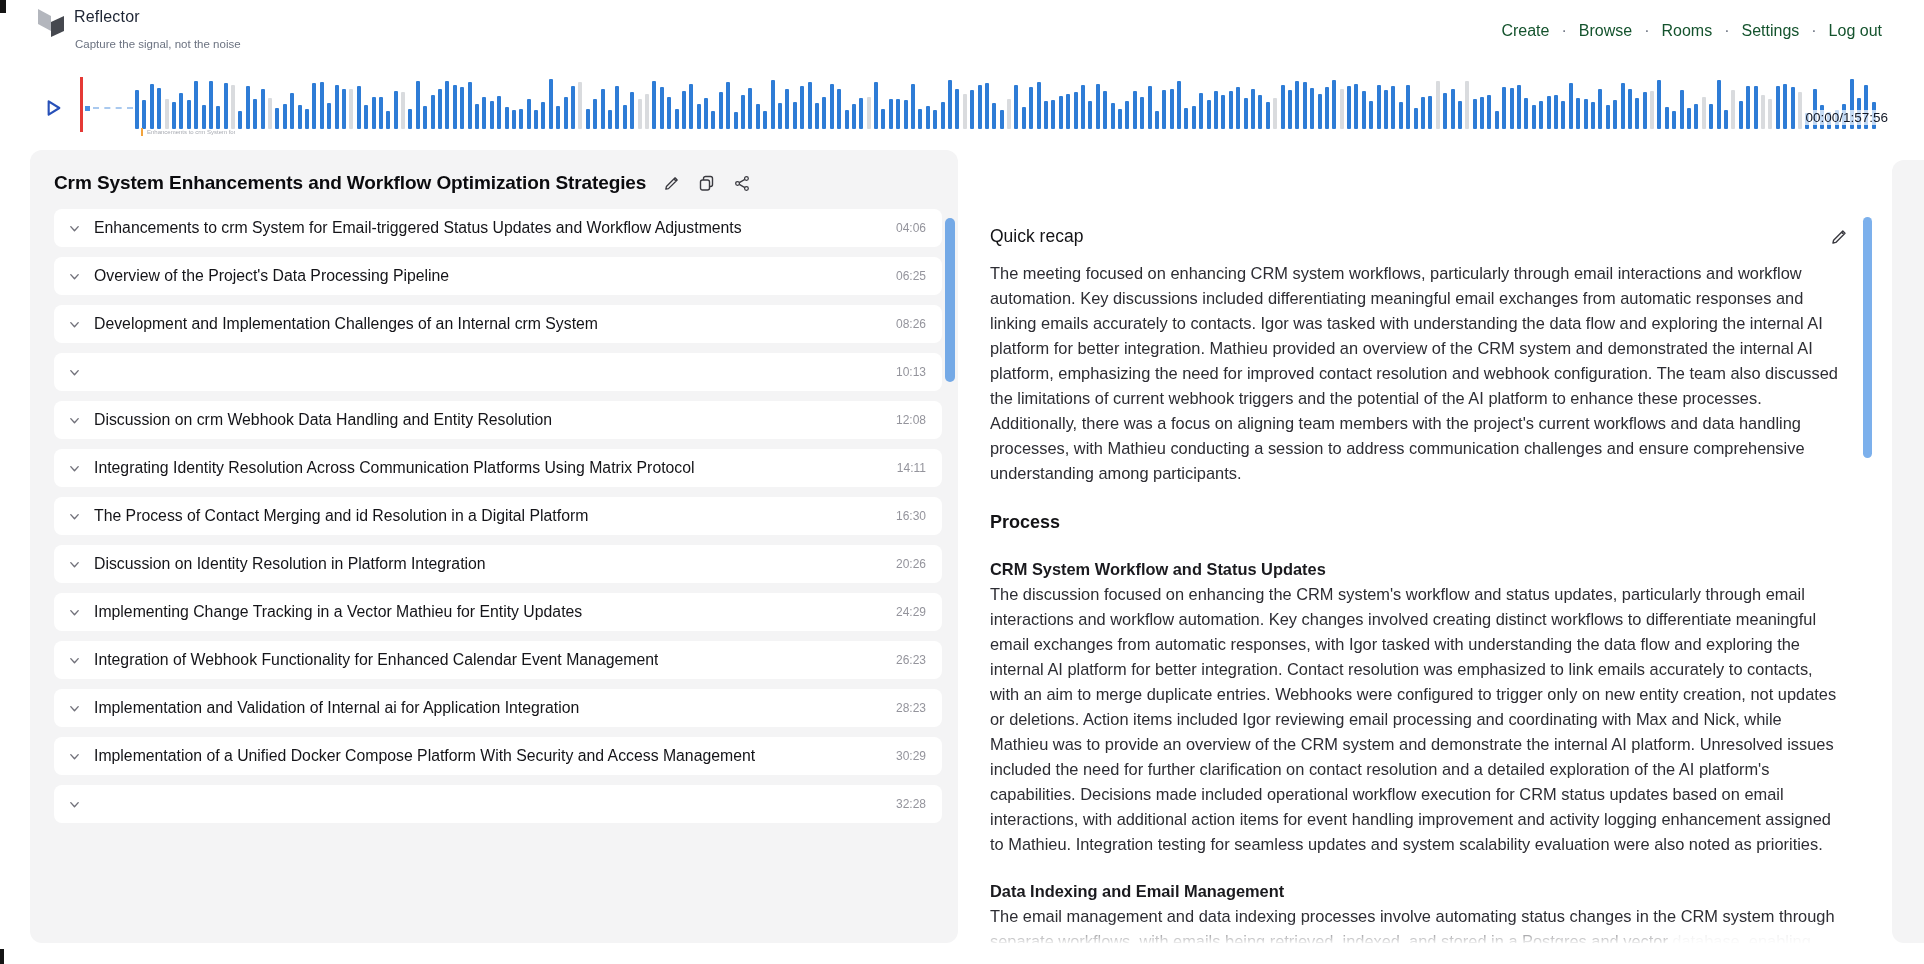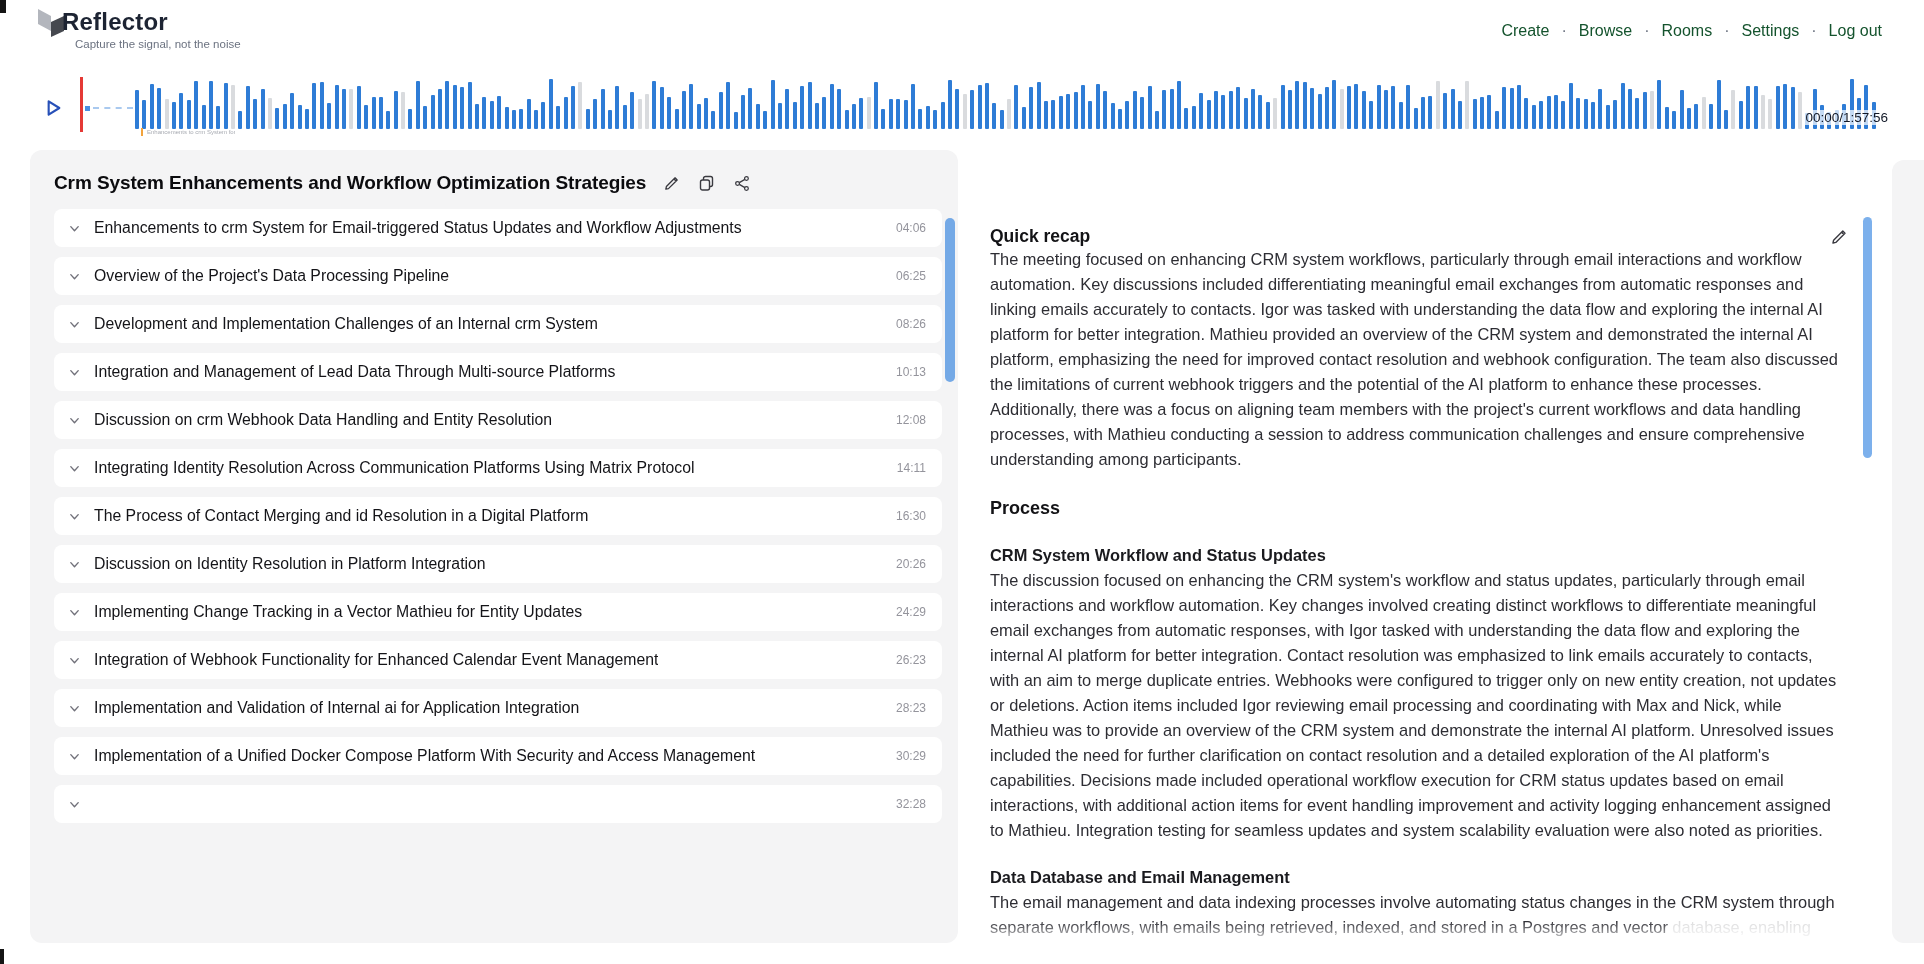--- a/index.html
+++ b/index.html
@@ -7,21 +7,21 @@
   html,body { width:1924px; height:964px; overflow:hidden; background:#ffffff;
     font-family:"Liberation Sans", sans-serif; color:#18181b; }
 
   
   .corner-mark-top { position:absolute; left:0; top:0; width:6px; height:13px; background:#141414; }
   .corner-mark-bottom { position:absolute; left:0; top:949px; width:4px; height:15px; background:#141414; }
 
   
   .header { position:absolute; left:0; top:0; width:100%; height:56px; }
   .logo { position:absolute; left:36px; top:7px; width:30px; height:38px; }
-  .brand { position:absolute; left:62px; top:8px; font-size:24px; font-weight:700;
+  .brand { position:absolute; left:74px; top:8px; font-size:16px; font-weight:400;
     color:#1d2433; letter-spacing:.2px; }
   .tagline { position:absolute; left:75px; top:38px; font-size:11.5px; color:#6b7280; }
   .nav { position:absolute; right:42px; top:22px; font-size:16px; color:#3f3f46;
     display:flex; align-items:center; gap:12px; }
   .nav-link { cursor:pointer; color:#14532d; }
   .nav-sep { color:#6b7280; }
   .nav-sep::after { content:""; }
 
   
   .play-btn { position:absolute; left:44px; top:98px; width:20px; height:20px; cursor:pointer; }
@@ -52,21 +52,21 @@
   .row-title { font-size:15.8px; color:#141418; white-space:nowrap; overflow:hidden; }
   .row-time { margin-left:auto; font-size:12px; color:#94949c; padding-left:14px; }
   .chapters-scrollbar { position:absolute; right:3px; top:68px; width:10px; height:164px;
     border-radius:6px; background:#74a9e6; cursor:grab; }
 
   
   .summary-panel { position:absolute; left:975px; top:150px; width:913px; height:793px;
     padding:76px 46px 0 15px; overflow:hidden; background:#ffffff; }
   .summary-panel::after { content:""; position:absolute; left:0; right:0; bottom:0; height:22px;
     background:linear-gradient(to bottom, rgba(255,255,255,0), rgba(255,255,255,.92)); pointer-events:none; }
-  .recap-heading { font-size:17.5px; font-weight:bold; color:#131316; }
+  .recap-heading { font-size:17.5px; font-weight:normal; color:#131316; margin-bottom:14px; }
   .body-text { font-size:16.4px; line-height:25px; color:#2d2d33; margin-bottom:26px; }
   .summary-heading { font-size:18px; font-weight:bold; color:#131316; margin-bottom:24px; }
   .sec { margin-bottom:22px; }
   .sec-heading { font-size:16.4px; line-height:25px; font-weight:bold; color:#1a1a1e; }
   .sec-text { font-size:16.4px; line-height:25px; color:#2d2d33; }
   .sec-faded { font-size:16.4px; line-height:25px; color:#2d2d33; opacity:.16; }
   .recap-edit { position:absolute; top:76px; right:38px; }
   .summary-scrollbar { position:absolute; left:1863px; top:217px; width:9px; height:241px;
     border-radius:5px; background:#7cb0ec; cursor:grab; }
 
@@ -405,21 +405,20 @@
     </span>
     <span class="row-title">Development and Implementation Challenges of an Internal crm System</span>
     <span class="row-time">08:26</span>
   </div>
       <div class="chapter-row">
     <span class="chev">
       <svg width="13" height="13" viewBox="0 0 14 14">
         <polyline points="3,5 7,9.4 11,5" fill="none" stroke="#71717a" stroke-width="1.5" stroke-linecap="round" stroke-linejoin="round"></polyline>
       </svg>
     </span>
-    <span class="row-title">Integration and Management of Lead Data Through Multi-source Platforms</span>
     <span class="row-time">10:13</span>
   </div>
       <div class="chapter-row">
     <span class="chev">
       <svg width="13" height="13" viewBox="0 0 14 14">
         <polyline points="3,5 7,9.4 11,5" fill="none" stroke="#71717a" stroke-width="1.5" stroke-linecap="round" stroke-linejoin="round"></polyline>
       </svg>
     </span>
     <span class="row-title">Discussion on crm Webhook Data Handling and Entity Resolution</span>
     <span class="row-time">12:08</span>
@@ -503,21 +502,21 @@
   <h2 class="recap-heading">Quick recap</h2>
   <p class="body-text">The meeting focused on enhancing CRM system workflows, particularly through email interactions and workflow automation. Key discussions included differentiating meaningful email exchanges from automatic responses and linking emails accurately to contacts. Igor was tasked with understanding the data flow and exploring the internal AI platform for better integration. Mathieu provided an overview of the CRM system and demonstrated the internal AI platform, emphasizing the need for improved contact resolution and webhook configuration. The team also discussed the limitations of current webhook triggers and the potential of the AI platform to enhance these processes. Additionally, there was a focus on aligning team members with the project's current workflows and data handling processes, with Mathieu conducting a session to address communication challenges and ensure comprehensive understanding among participants.</p>
   <h2 class="summary-heading">Process</h2>
   <div>
       <div class="sec">
     <div class="sec-heading">CRM System Workflow and Status Updates</div>
     <span class="sec-text">The discussion focused on enhancing the CRM system's workflow and status updates, particularly through email interactions and workflow automation. Key changes involved creating distinct workflows to differentiate meaningful email exchanges from automatic responses, with Igor tasked with understanding the data flow and exploring the internal AI platform for better integration. Contact resolution was emphasized to link emails accurately to contacts, with an aim to merge duplicate entries. Webhooks were configured to trigger only on new entity creation, not updates or deletions. Action items included Igor reviewing email processing and coordinating with Max and Nick, while Mathieu was to provide an overview of the CRM system and demonstrate the internal AI platform. Unresolved issues included the need for further clarification on contact resolution and a detailed exploration of the AI platform's capabilities. Decisions made included operational workflow execution for CRM status updates based on email interactions, with additional action items for event handling improvement and activity logging enhancement assigned to Mathieu. Integration testing for seamless updates and system scalability evaluation were also noted as priorities.</span>
     
   </div>
       <div class="sec">
-    <div class="sec-heading">Data Database and Email Management</div>
+    <div class="sec-heading">Data Indexing and Email Management</div>
     <span class="sec-text">The email management and data indexing processes involve automating status changes in the CRM system through separate workflows, with emails being retrieved, indexed, and stored in a Postgres and vector</span>
     <span class="sec-faded">database, enabling efficient searches and automated status updates based on email interactions within the system.</span>
   </div>
     </div>
   <button class="icon-btn recap-edit">
     <svg width="18" height="18" viewBox="0 0 18 18">
       <path d="M3 15 L3.6 12.2 L12.8 3 L15 5.2 L5.8 14.4 Z M11.6 4.2 L13.8 6.4" fill="none" stroke="#3a3a40" stroke-width="1.4" stroke-linejoin="round"></path>
     </svg>
   </button>
 </section>

